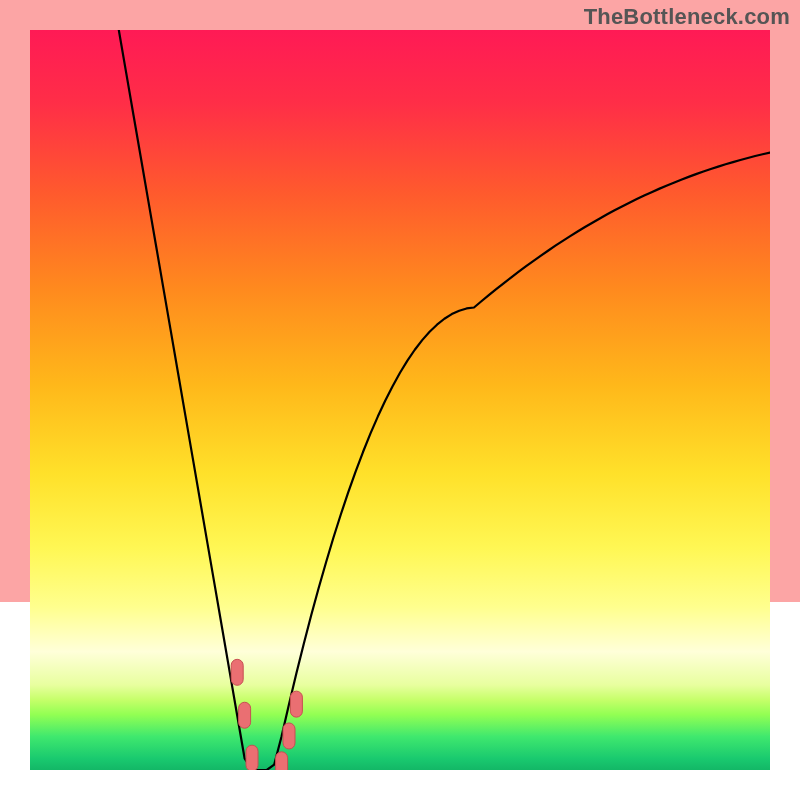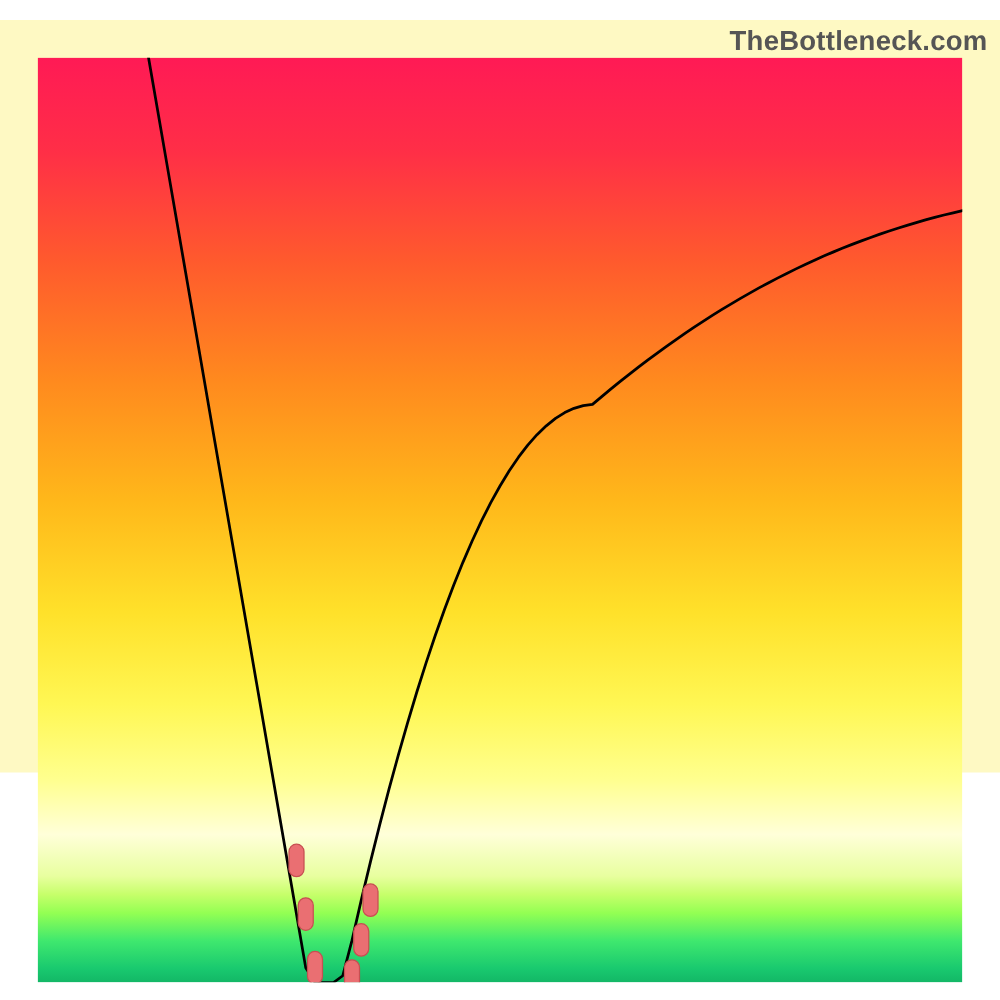--- a/index.html
+++ b/index.html
@@ -6,23 +6,22 @@
     margin: 0;
     padding: 0;
     width: 800px;
     height: 800px;
     background: #fff;
     font-family: Arial, Helvetica, sans-serif;
   }
   .outer {
     width: 800px;
     height: 602px;
-    background: #fef9c3;
+    background: #fca5a5;
     position: relative;
-    margin-top: 16px;
   }
   .watermark {
     position: absolute;
     top: 4px;
     right: 10px;
     color: #555;
     font-size: 22px;
     font-weight: 600;
     letter-spacing: 0.2px;
     z-index: 10;

